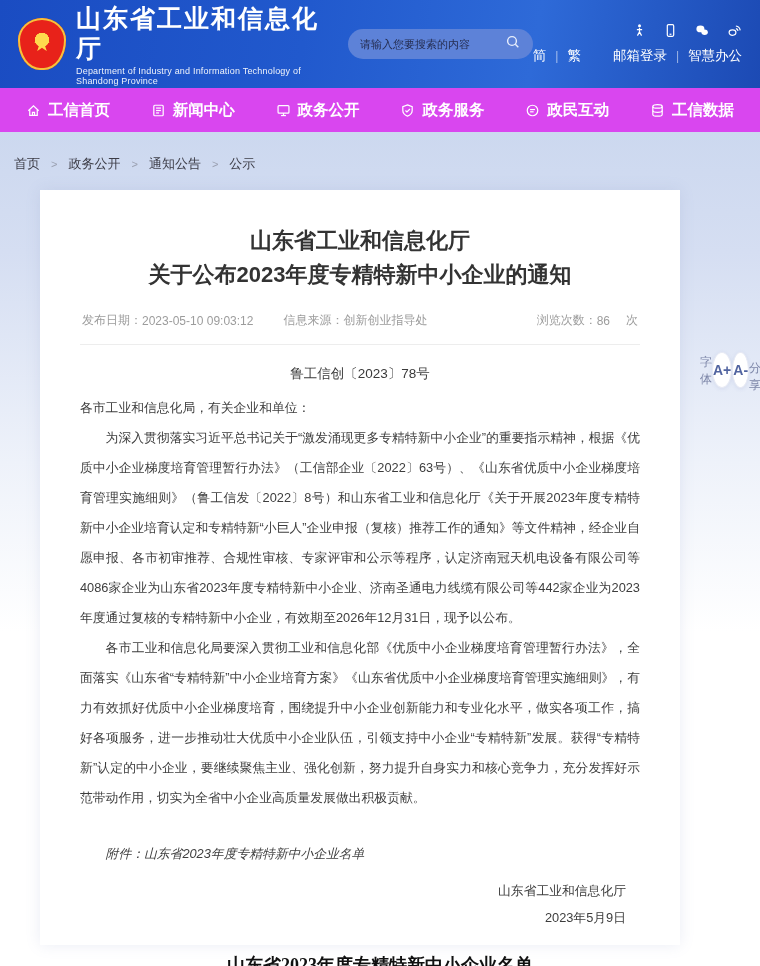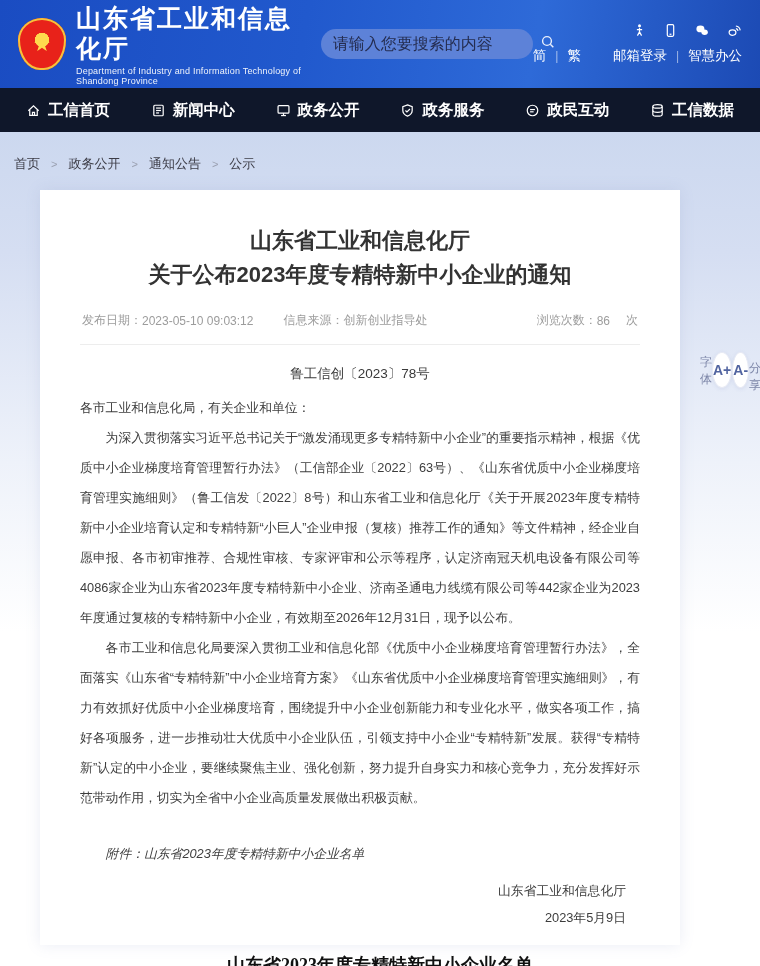--- a/index.html
+++ b/index.html
@@ -25,32 +25,32 @@
   }
   .site-title-block { color:#fff; }
   .site-title { font-size:25px; font-weight:700; letter-spacing:2px; line-height:30px; }
   .site-subtitle { font-size:9px; opacity:.92; letter-spacing:.2px; margin-top:3px; }
   .search-pill {
     margin-left:16px; width:212px; height:30px; border-radius:16px;
     background:#5d82d8; display:flex; align-items:center; padding:0 12px;
   }
   .search-pill input {
     flex:1; background:transparent; border:none; outline:none;
-    font-size:16px; color:#131b3a; font-family:inherit;
+    font-size:11px; color:#131b3a; font-family:inherit;
   }
   .search-pill input::placeholder { color:#22294a; opacity:.95; }
   .header-right { margin-left:auto; display:flex; flex-direction:column; align-items:flex-end; gap:9px; }
   .quick-icons { display:flex; gap:16px; align-items:center; color:#fff; }
   .quick-icons svg { display:block; }
   .header-links { display:flex; align-items:center; gap:9px; color:#fff; font-size:13.5px; }
   .header-links .divider { opacity:.55; font-size:12px; }
   .hlink { cursor:pointer; white-space:nowrap; }
   
   .main-nav {
-    height:44px; background:#0f172a; display:flex; align-items:center;
+    height:44px; background:#d946ef; display:flex; align-items:center;
     justify-content:space-between; padding:0 26px;
   }
   .nav-item { display:flex; align-items:center; gap:7px; color:#fff; font-size:15.5px; font-weight:600; cursor:pointer; }
   .nav-item svg { display:block; }
   
   .main-area {
     position:relative; height:834px; overflow:hidden;
     background:linear-gradient(180deg,#ccd8ef 0px,#d5def2 120px,#eef2fa 330px,#ffffff 500px);
   }
   .breadcrumb-bar { height:58px; display:flex; align-items:center; padding:6px 0 0 14px; font-size:13px; color:#3c3c46; }

